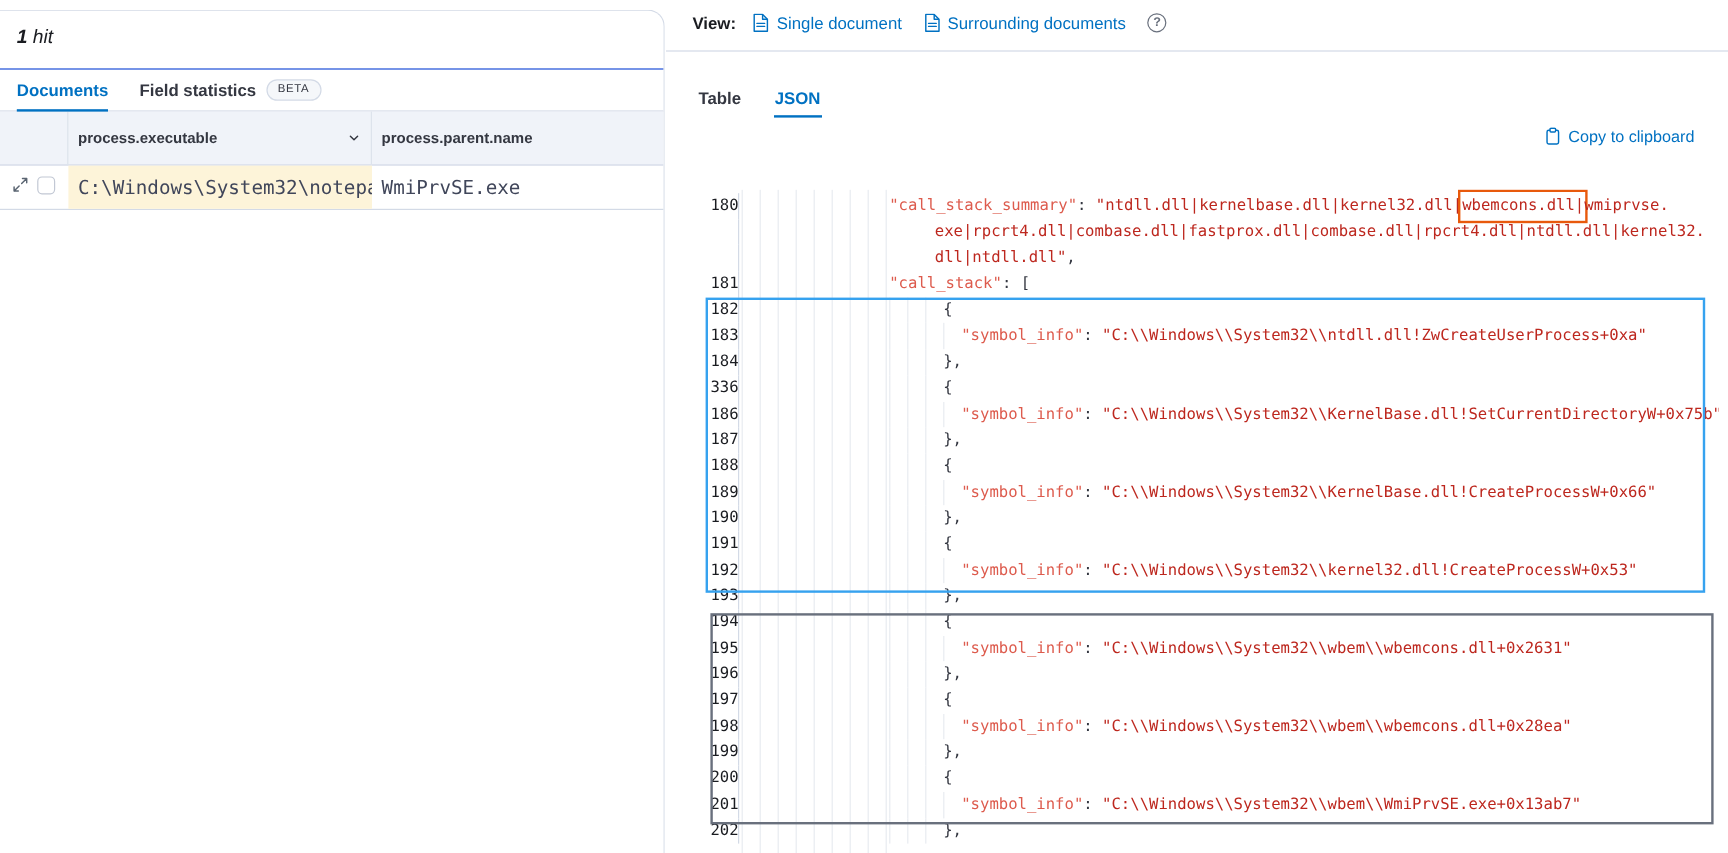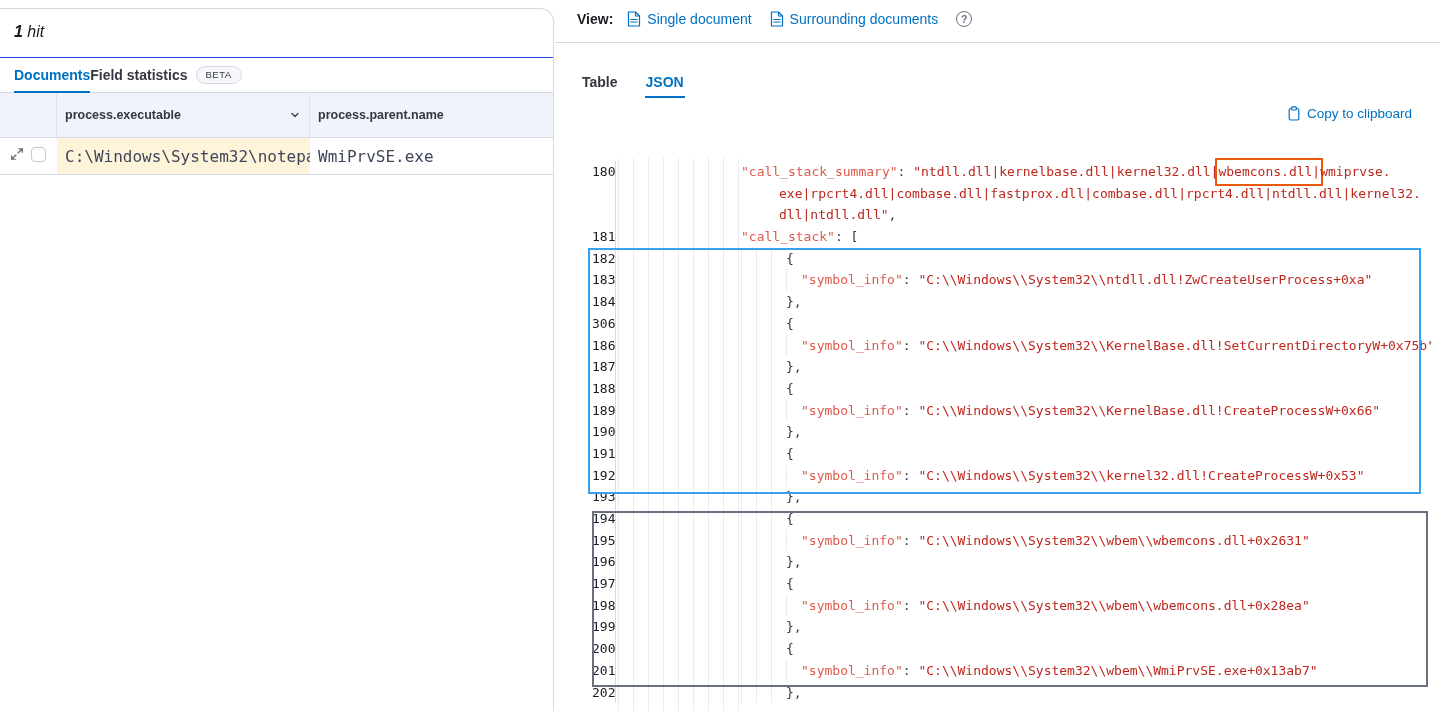--- a/index.html
+++ b/index.html
@@ -4,21 +4,21 @@
 <style>
   * { margin:0; padding:0; box-sizing:border-box; }
   html,body { width:1440px; height:711px; background:#fff; font-family:"Liberation Sans",sans-serif; color:#1a1c21; overflow:hidden; }
   .app { position:relative; width:1440px; height:711px; }
 
   
   .left-panel { position:absolute; left:0; top:8px; bottom:0; width:554px; background:#fff;
     border-top:1px solid #d3dae6; border-right:1px solid #d3dae6; border-radius:0 14px 0 0; overflow:hidden; }
   .hits-row { height:49px; padding:14px 0 0 14px; border-bottom:1px solid #1d4ed8; font-size:16px;font-style:italic; }
   .hits-count { font-weight:700; }
-  .tabs-row { display:flex; padding:0 14px; height:35px; align-items:stretch; border-bottom:1px solid #d3dae6; }
+  .tabs-row { display:flex; gap:26px; padding:0 14px; height:35px; align-items:stretch; border-bottom:1px solid #d3dae6; }
   .tab { font-size:14px; font-weight:700; color:#343741; display:flex; align-items:center; gap:8px; position:relative; cursor:pointer; }
   .tab.active { color:#0071c2; }
   .tab.active::after { content:""; position:absolute; left:0; right:0; bottom:-1px; height:2px; background:#0071c2; }
   .beta { font-size:9.5px; font-weight:400; letter-spacing:.5px; color:#343741; background:#f5f7fa;
     border:1px solid #d3dae6; border-radius:12px; padding:2px 9px; line-height:1.2; }
   .toolbar { display:flex; align-items:center; height:32px; padding:0 6px; border-bottom:1px solid #d3dae6; }
   .tool-btn { display:flex; align-items:center; gap:7px; font-size:13px; color:#343741; background:none; border:none;
     padding:4px 8px; font-family:inherit; cursor:pointer; }
   .tool-btn + .tool-btn { margin-left:22px; }
 
@@ -183,21 +183,21 @@
         <div class="vguide" style="left: 123px;"></div>
         <div class="vguide" style="left: 138px;"></div>
         <div class="vguide" style="left: 153px;"></div>
         <div class="code-line"><span class="gutter">180</span><span class="lc ind8"><span class="tk k">"call_stack_summary"</span><span class="tk p">: </span><span class="tk s">"ntdll.dll|kernelbase.dll|kernel32.dll|</span><span class="tk s hl-box">wbemcons.dll|</span><span class="tk s">wmiprvse.</span></span></div>
         <div class="code-line"><span class="gutter"></span><span class="lc cont"><span class="tk s">exe|rpcrt4.dll|combase.dll|fastprox.dll|combase.dll|rpcrt4.dll|ntdll.dll|kernel32.</span></span></div>
         <div class="code-line"><span class="gutter"></span><span class="lc cont"><span class="tk s">dll|ntdll.dll"</span><span class="tk p">,</span></span></div>
         <div class="code-line"><span class="gutter">181</span><span class="lc ind8"><span class="tk k">"call_stack"</span><span class="tk p">: [</span></span></div>
         <div class="code-line"><span class="gutter">182</span><span class="lc brace"><span class="iguide"></span><span class="iguide"></span><span class="iguide"></span><span class="tk p">{</span></span></div>
         <div class="code-line"><span class="gutter">183</span><span class="lc sym"><span class="iguide"></span><span class="iguide"></span><span class="iguide"></span><span class="iguide"></span><span class="tk k">"symbol_info"</span><span class="tk p">: </span><span class="tk s">"C:\\Windows\\System32\\ntdll.dll!ZwCreateUserProcess+0xa"</span></span></div>
         <div class="code-line"><span class="gutter">184</span><span class="lc brace"><span class="iguide"></span><span class="iguide"></span><span class="iguide"></span><span class="tk p">},</span></span></div>
-        <div class="code-line"><span class="gutter">306</span><span class="lc brace"><span class="iguide"></span><span class="iguide"></span><span class="iguide"></span><span class="tk p">{</span></span></div>
+        <div class="code-line"><span class="gutter">336</span><span class="lc brace"><span class="iguide"></span><span class="iguide"></span><span class="iguide"></span><span class="tk p">{</span></span></div>
         <div class="code-line"><span class="gutter">186</span><span class="lc sym"><span class="iguide"></span><span class="iguide"></span><span class="iguide"></span><span class="iguide"></span><span class="tk k">"symbol_info"</span><span class="tk p">: </span><span class="tk s">"C:\\Windows\\System32\\KernelBase.dll!SetCurrentDirectoryW+0x75b"</span></span></div>
         <div class="code-line"><span class="gutter">187</span><span class="lc brace"><span class="iguide"></span><span class="iguide"></span><span class="iguide"></span><span class="tk p">},</span></span></div>
         <div class="code-line"><span class="gutter">188</span><span class="lc brace"><span class="iguide"></span><span class="iguide"></span><span class="iguide"></span><span class="tk p">{</span></span></div>
         <div class="code-line"><span class="gutter">189</span><span class="lc sym"><span class="iguide"></span><span class="iguide"></span><span class="iguide"></span><span class="iguide"></span><span class="tk k">"symbol_info"</span><span class="tk p">: </span><span class="tk s">"C:\\Windows\\System32\\KernelBase.dll!CreateProcessW+0x66"</span></span></div>
         <div class="code-line"><span class="gutter">190</span><span class="lc brace"><span class="iguide"></span><span class="iguide"></span><span class="iguide"></span><span class="tk p">},</span></span></div>
         <div class="code-line"><span class="gutter">191</span><span class="lc brace"><span class="iguide"></span><span class="iguide"></span><span class="iguide"></span><span class="tk p">{</span></span></div>
         <div class="code-line"><span class="gutter">192</span><span class="lc sym"><span class="iguide"></span><span class="iguide"></span><span class="iguide"></span><span class="iguide"></span><span class="tk k">"symbol_info"</span><span class="tk p">: </span><span class="tk s">"C:\\Windows\\System32\\kernel32.dll!CreateProcessW+0x53"</span></span></div>
         <div class="code-line"><span class="gutter">193</span><span class="lc brace"><span class="iguide"></span><span class="iguide"></span><span class="iguide"></span><span class="tk p">},</span></span></div>
         <div class="code-line"><span class="gutter">194</span><span class="lc brace"><span class="iguide"></span><span class="iguide"></span><span class="iguide"></span><span class="tk p">{</span></span></div>
         <div class="code-line"><span class="gutter">195</span><span class="lc sym"><span class="iguide"></span><span class="iguide"></span><span class="iguide"></span><span class="iguide"></span><span class="tk k">"symbol_info"</span><span class="tk p">: </span><span class="tk s">"C:\\Windows\\System32\\wbem\\wbemcons.dll+0x2631"</span></span></div>

